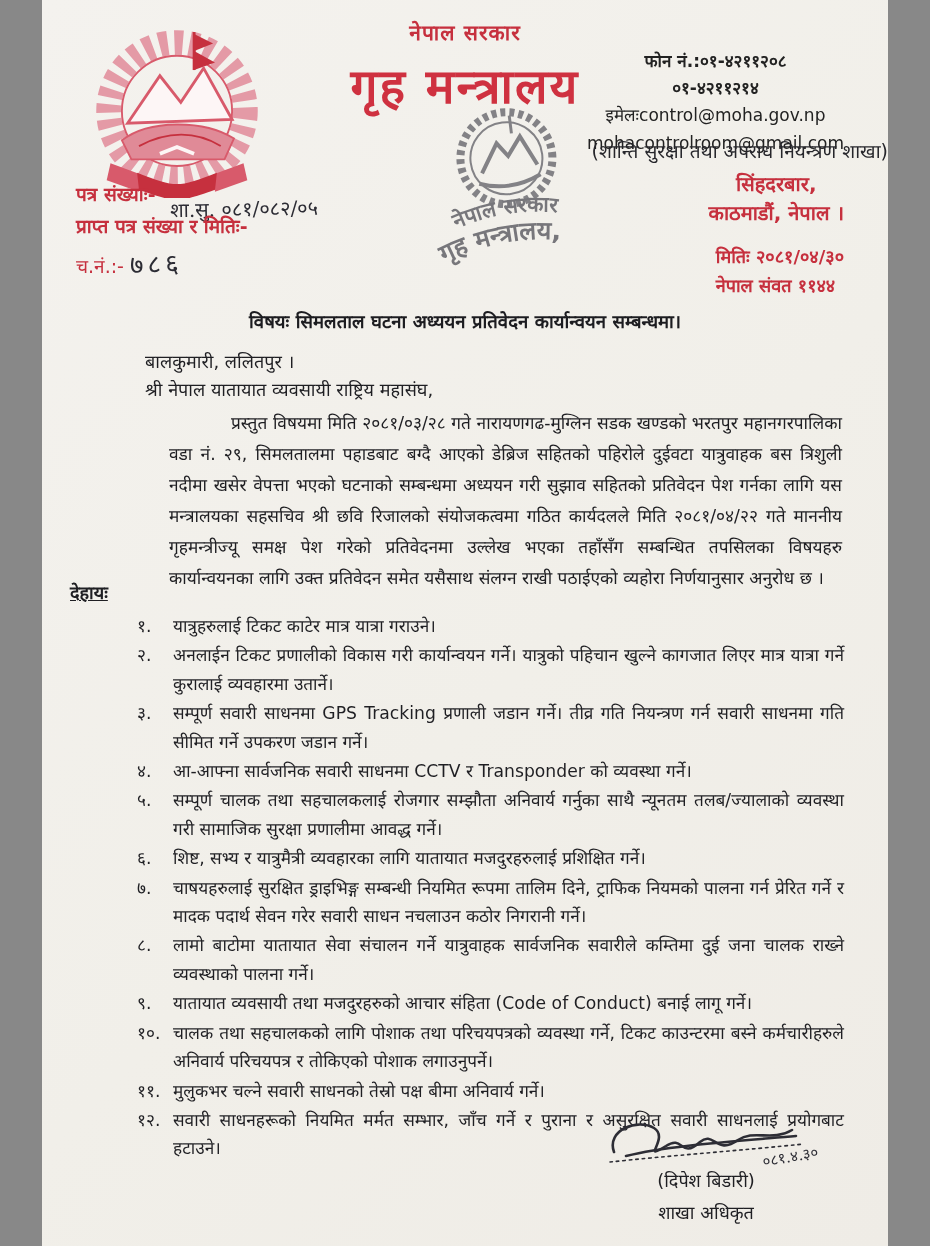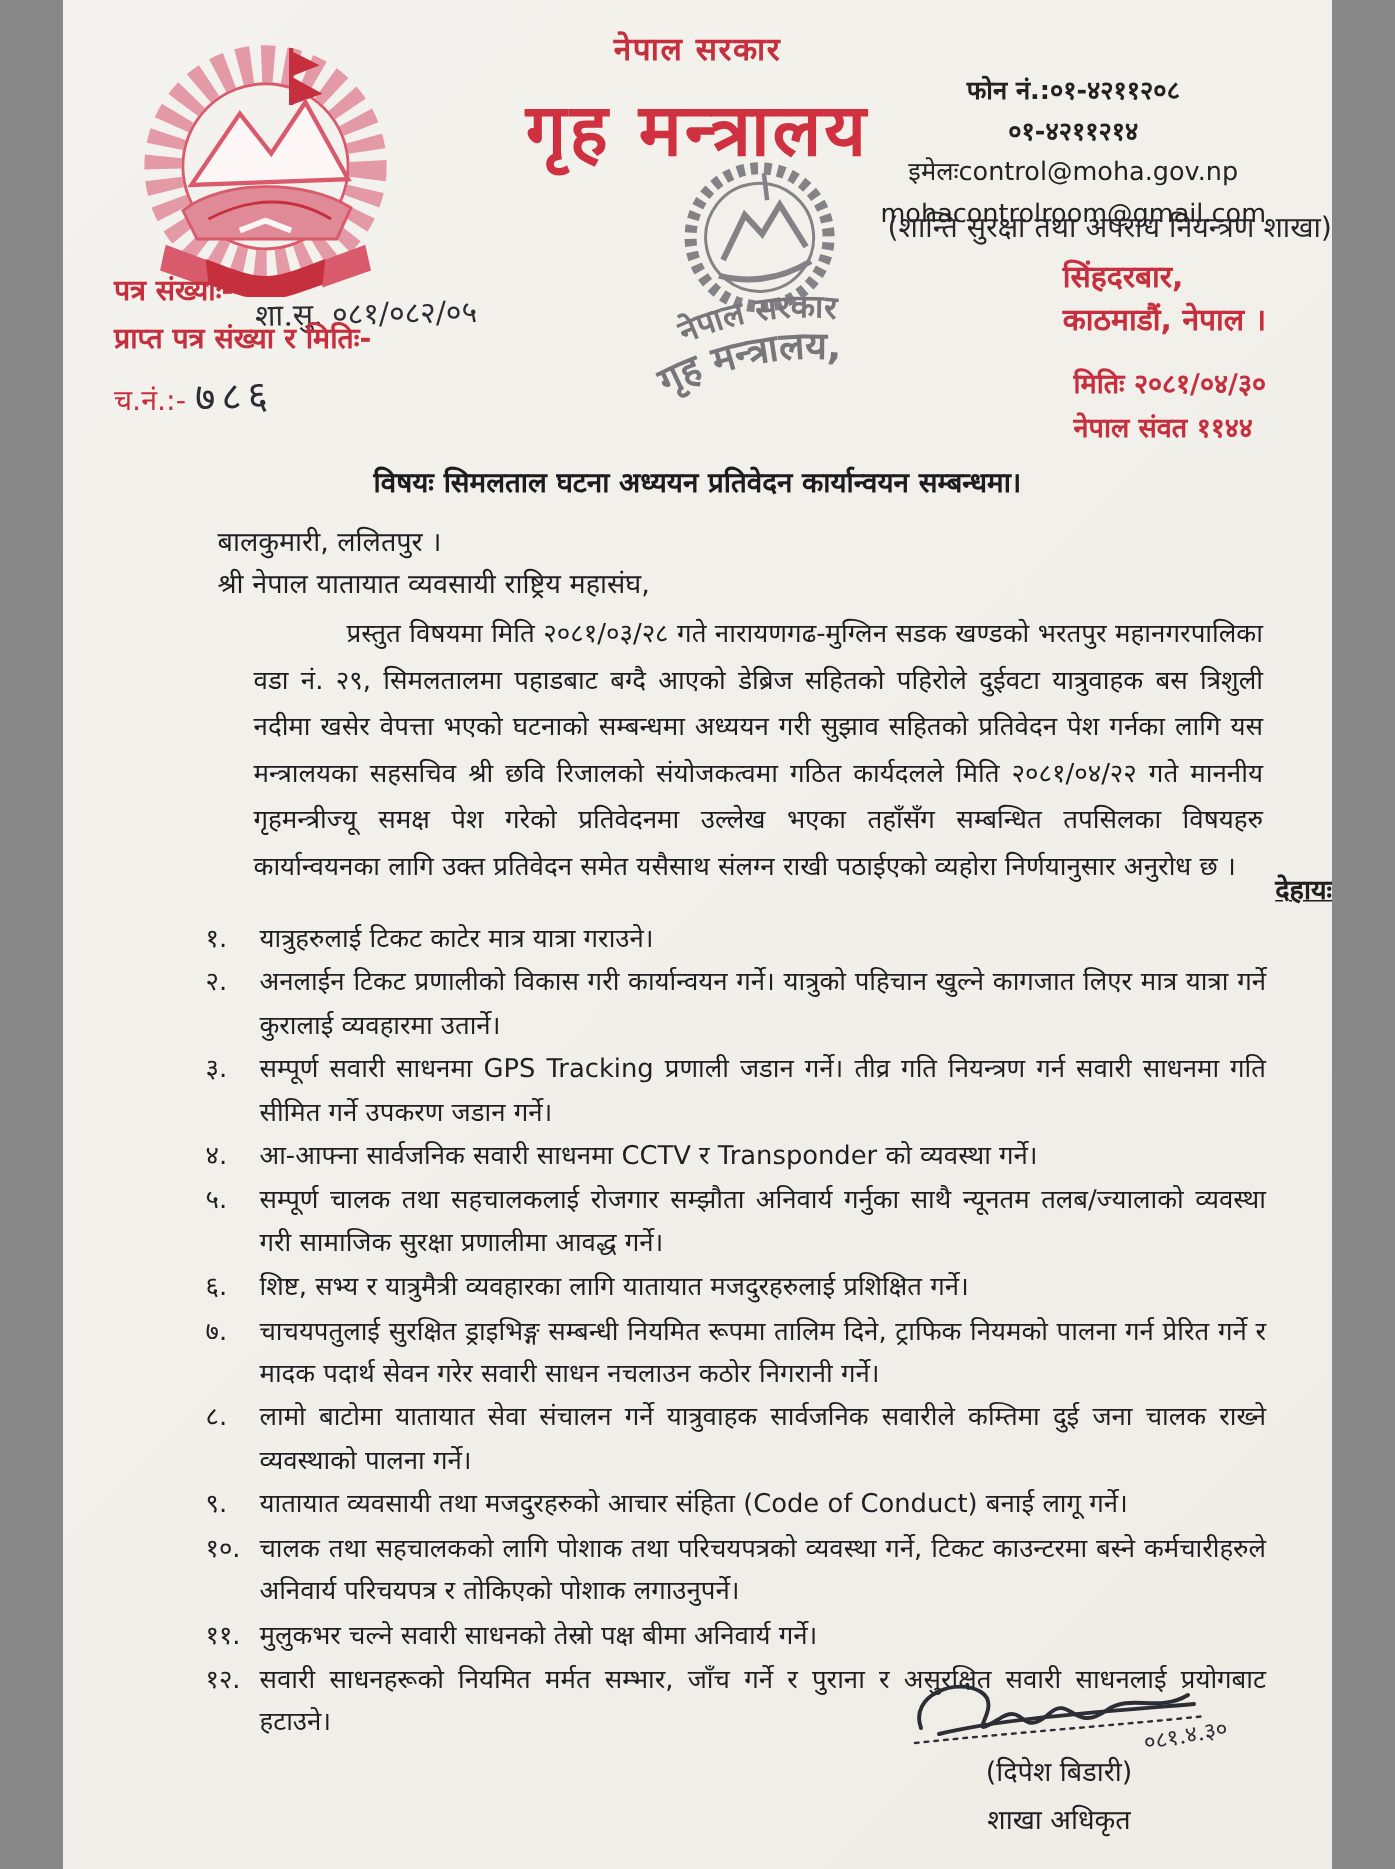--- a/index.html
+++ b/index.html
@@ -15,21 +15,21 @@
   
   .gov-line{position:absolute;top:18px;left:0;right:0;text-align:center;
     color:#c6303e;font-size:21px;font-weight:bold;letter-spacing:1px;}
   .ministry-title{position:absolute;top:52px;left:0;right:0;text-align:center;
     color:#cf3140;font-size:48px;font-weight:bold;letter-spacing:2px;}
   .branch-line{position:absolute;top:138px;left:0;right:0;text-align:right;
     color:#26262b;font-size:19px;z-index:3;}
   .contact{position:absolute;top:48px;right:44px;text-align:center;line-height:1.6;
     font-size:17px;color:#222;}
   .contact .ph{font-weight:bold;}
-  .addr{position:absolute;top:170px;right:44px;text-align:left;line-height:1.45;
+  .addr{position:absolute;top:170px;right:44px;text-align:center;line-height:1.45;
     font-size:20px;color:#c6303e;font-weight:bold;}
   .dateblock{position:absolute;top:243px;right:44px;text-align:left;line-height:1.6;
     font-size:18px;color:#c6303e;font-weight:bold;}
   
   .emblem{position:absolute;top:20px;left:40px;width:190px;height:178px;}
   
   .meta{position:absolute;top:180px;left:34px;font-size:19px;line-height:1.5;z-index:3;}
   .meta .lbl{color:#c6303e;font-weight:bold;}
   .hand{font-family:"DejaVu Serif","Liberation Serif",serif;color:#2c2c34;}
   .hand-regno{position:absolute;top:195px;left:128px;font-size:20px;z-index:3;
@@ -40,22 +40,22 @@
   .hand-chn{font-size:26px;letter-spacing:4px;transform:rotate(-2deg);display:inline-block;}
   
   .stamp{position:absolute;top:100px;left:358px;width:220px;height:175px;z-index:2;
     opacity:.78;transform:rotate(-7deg);}
   
   .subject{position:absolute;top:308px;left:0;right:0;text-align:center;
     font-size:18.5px;font-weight:bold;color:#1c1c20;}
   .addressee{position:absolute;top:348px;left:103px;font-size:18px;line-height:28px;}
   .bodytext{position:absolute;top:408px;left:95px;right:46px;
     font-size:17.3px;line-height:31px;text-align:justify;text-indent:62px;color:#1d1d21;margin-left:32px;}
-  .list-heading{position:absolute;top:580px;left:0;right:0;text-align:right;
-    font-size:18px;font-weight:bold;text-decoration:underline;}
+  .list-heading{position:absolute;top:580px;left:0;right:0;text-align:left;
+    font-size:18px;font-weight:bold;text-decoration:underline;padding-left:28px;}
   .list{position:absolute;top:612px;left:95px;right:44px;}
   .li{display:flex;font-size:17.2px;line-height:28.4px;margin-bottom:1px;}
   .li .num{flex:none;width:36px;}
   .li .txt{flex:1;text-align:justify;}
   
   .sigblock{position:absolute;top:1112px;right:52px;width:260px;text-align:center;z-index:2;}
   .sig-svg{display:block;margin:0 auto;}
   .sig-date{position:absolute;top:34px;right:18px;font-size:15px;color:#2e2e36;
     transform:rotate(-10deg);font-family:"DejaVu Serif","Liberation Serif",serif;}
   .sig-name{font-size:18px;margin-top:-6px;}
@@ -174,21 +174,21 @@
     <div class="li">
         <span class="num">५.</span>
         <span class="txt">सम्पूर्ण चालक तथा सहचालकलाई रोजगार सम्झौता अनिवार्य गर्नुका साथै न्यूनतम तलब/ज्यालाको व्यवस्था गरी सामाजिक सुरक्षा प्रणालीमा आवद्ध गर्ने।</span>
       </div>
     <div class="li">
         <span class="num">६.</span>
         <span class="txt">शिष्ट, सभ्य र यात्रुमैत्री व्यवहारका लागि यातायात मजदुरहरुलाई प्रशिक्षित गर्ने।</span>
       </div>
     <div class="li">
         <span class="num">७.</span>
-        <span class="txt">चाचयपतुलाई सुरक्षित ड्राइभिङ्ग सम्बन्धी नियमित रूपमा तालिम दिने, ट्राफिक नियमको पालना गर्न प्रेरित गर्ने र मादक पदार्थ सेवन गरेर सवारी साधन नचलाउन कठोर निगरानी गर्ने।</span>
+        <span class="txt">चाषयहरुलाई सुरक्षित ड्राइभिङ्ग सम्बन्धी नियमित रूपमा तालिम दिने, ट्राफिक नियमको पालना गर्न प्रेरित गर्ने र मादक पदार्थ सेवन गरेर सवारी साधन नचलाउन कठोर निगरानी गर्ने।</span>
       </div>
     <div class="li">
         <span class="num">८.</span>
         <span class="txt">लामो बाटोमा यातायात सेवा संचालन गर्ने यात्रुवाहक सार्वजनिक सवारीले कम्तिमा दुई जना चालक राख्ने व्यवस्थाको पालना गर्ने।</span>
       </div>
     <div class="li">
         <span class="num">९.</span>
         <span class="txt">यातायात व्यवसायी तथा मजदुरहरुको आचार संहिता (Code of Conduct) बनाई लागू गर्ने।</span>
       </div>
     <div class="li">

